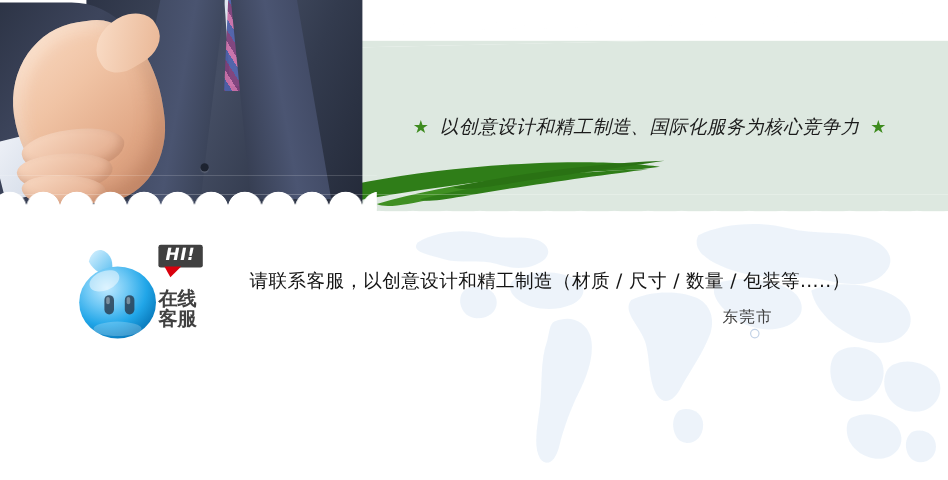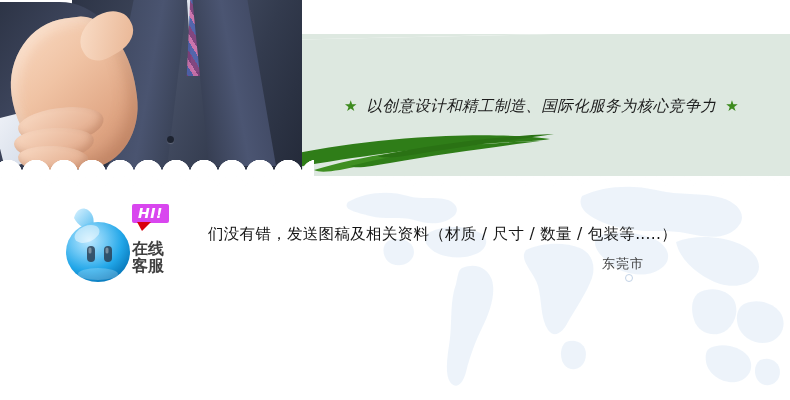--- a/index.html
+++ b/index.html
@@ -181,21 +181,21 @@
   .service{
     position:absolute;left:62px;top:204px;
     display:flex;align-items:flex-start;
   }
   .mascot{position:relative;width:74px;height:84px;flex:0 0 auto;}
   .mascot svg{display:block;width:100%;height:100%;}
 
   .bubble-wrap{position:relative;width:62px;margin-left:-4px;}
   .bubble{
     position:absolute;left:0;top:0;
-    background:#d946ef;color:#ffffff;
+    background:#404040;color:#ffffff;
     font-size:14px;font-weight:bold;font-style:italic;
     padding:1px 6px 2px 6px;border-radius:2px;line-height:1.15;
     letter-spacing:.5px;
   }
   .bubble::after{
     content:"";position:absolute;left:5px;bottom:-8px;
     border-left:5px solid transparent;border-right:9px solid transparent;
     border-top:9px solid #d9000d;
   }
   .svc-label{
@@ -330,17 +330,17 @@
 
     <div class="bubble-wrap">
       <div class="bubble">HI!</div>
       <div class="svc-label">
         <div>在线</div>
         <div>客服</div>
       </div>
     </div>
 
     <div class="svc-lines">
-      <div class="svc-line">们没有错，发送图稿及相关资料（材质 / 尺寸 / 数量 / 包装等.....）</div>
+      <div class="svc-line">请联系客服，以创意设计和精工制造（材质 / 尺寸 / 数量 / 包装等.....）</div>
     </div>
   </div>
 
 </div>
 
 </body></html>

